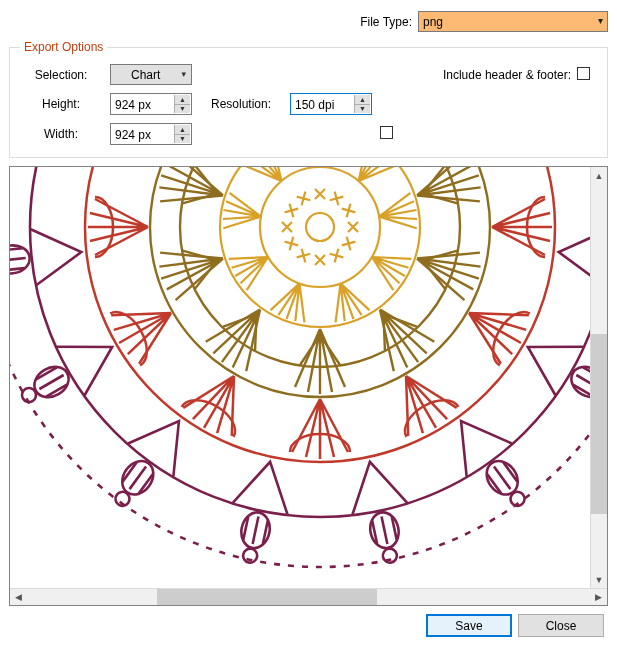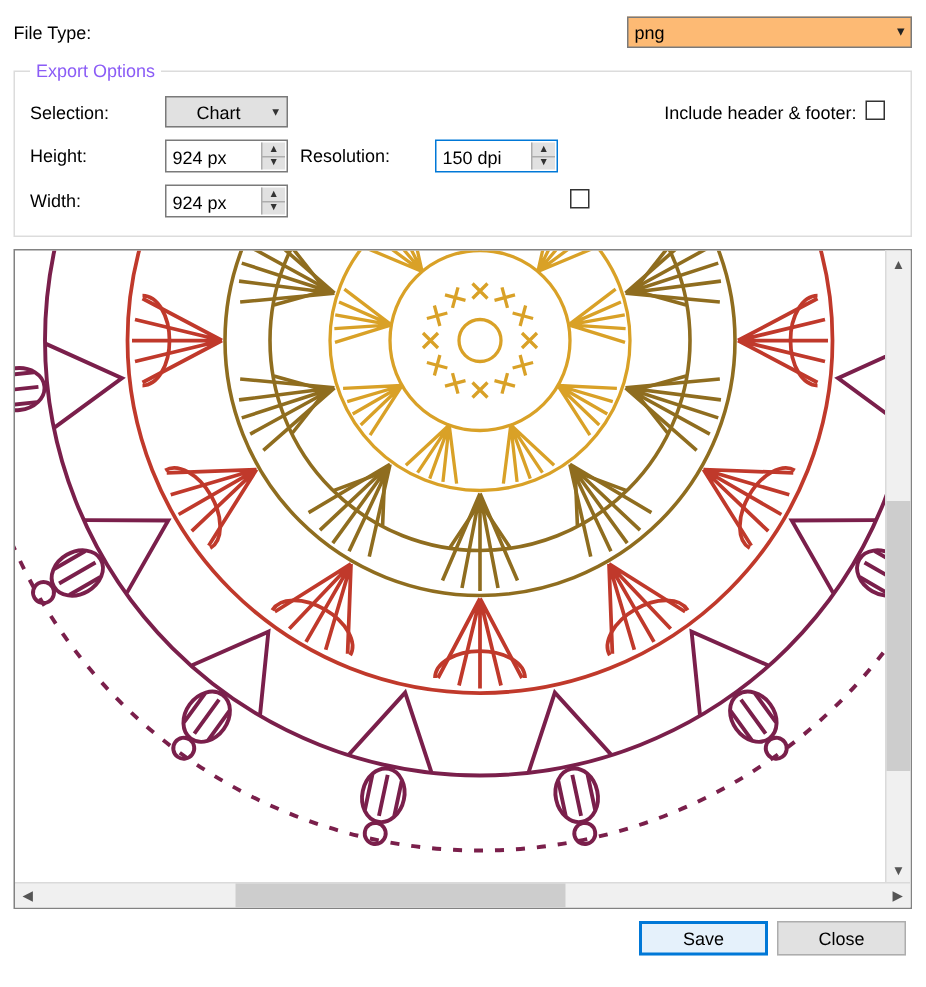--- a/index.html
+++ b/index.html
@@ -24,39 +24,39 @@
   .titlebar .app-icon { width: 16px; height: 16px; margin-right: 6px; display:flex;align-items:center;justify-content:center}
   .titlebar .title { flex: 0 0 auto; }
   .titlebar .spacer { flex: 1; }
   .titlebar .win-btn {
     width: 46px; height: 30px; display: flex; align-items: center; justify-content: center;
     font-family: "Segoe UI Symbol", sans-serif;
     font-size: 13px; color: #333;
   }
   .titlebar .win-btn.help { font-size: 14px; }
   .content { flex: 1; display: flex; flex-direction: column; padding: 4px 8px 6px 8px; }
-  .file-type-row { display: flex; align-items: center; justify-content: space-between; padding: 6px 0 8px 0; gap: 6px; }
+  .file-type-row { display: flex; align-items: center; justify-content: flex-end; padding: 6px 0 8px 0; gap: 6px; }
   .file-type-row label { }
   .combo {
     height: 21px; border: 1px solid #7a7a7a; background: #fdba74;
     display: flex; align-items: center; padding: 0 4px; position: relative;
   }
   .combo.wide { width: 190px; }
   .combo .arrow { position: absolute; right: 4px; top: 3px; font-size: 10px; color: #222; pointer-events:none }
   fieldset.export-options {
     border: 1px solid #dcdcdc; margin: 0; padding: 10px 10px 12px 10px;
   }
-  fieldset.export-options legend { padding: 0 4px; font-size: 12px; color: #8b5cf6; }
+  fieldset.export-options legend { padding: 0 4px; font-size: 12px; color: #c2410c; }
   .opt-grid {
     display: grid;
     grid-template-columns: 90px 90px 90px 90px 1fr 20px;
     row-gap: 8px;
     align-items: center;
   }
-  .rlabel { text-align: left; padding-right: 8px; }
+  .rlabel { text-align: center; padding-right: 8px; }
   .selbox {
     height: 21px; border: 1px solid #7a7a7a; background: #e1e1e1;
     display: flex; align-items: center; padding: 0 20px; position: relative; width: 82px;
   }
   .selbox .arrow { position: absolute; right: 5px; top: 4px; font-size: 9px; color:#333; pointer-events:none}
   .spin {
     height: 22px; width: 82px; border: 1px solid #7a7a7a; background: #fff;
     display: flex; align-items: flex-end; position: relative;
   }
   .spin.active { border-color: #0078d7; }

